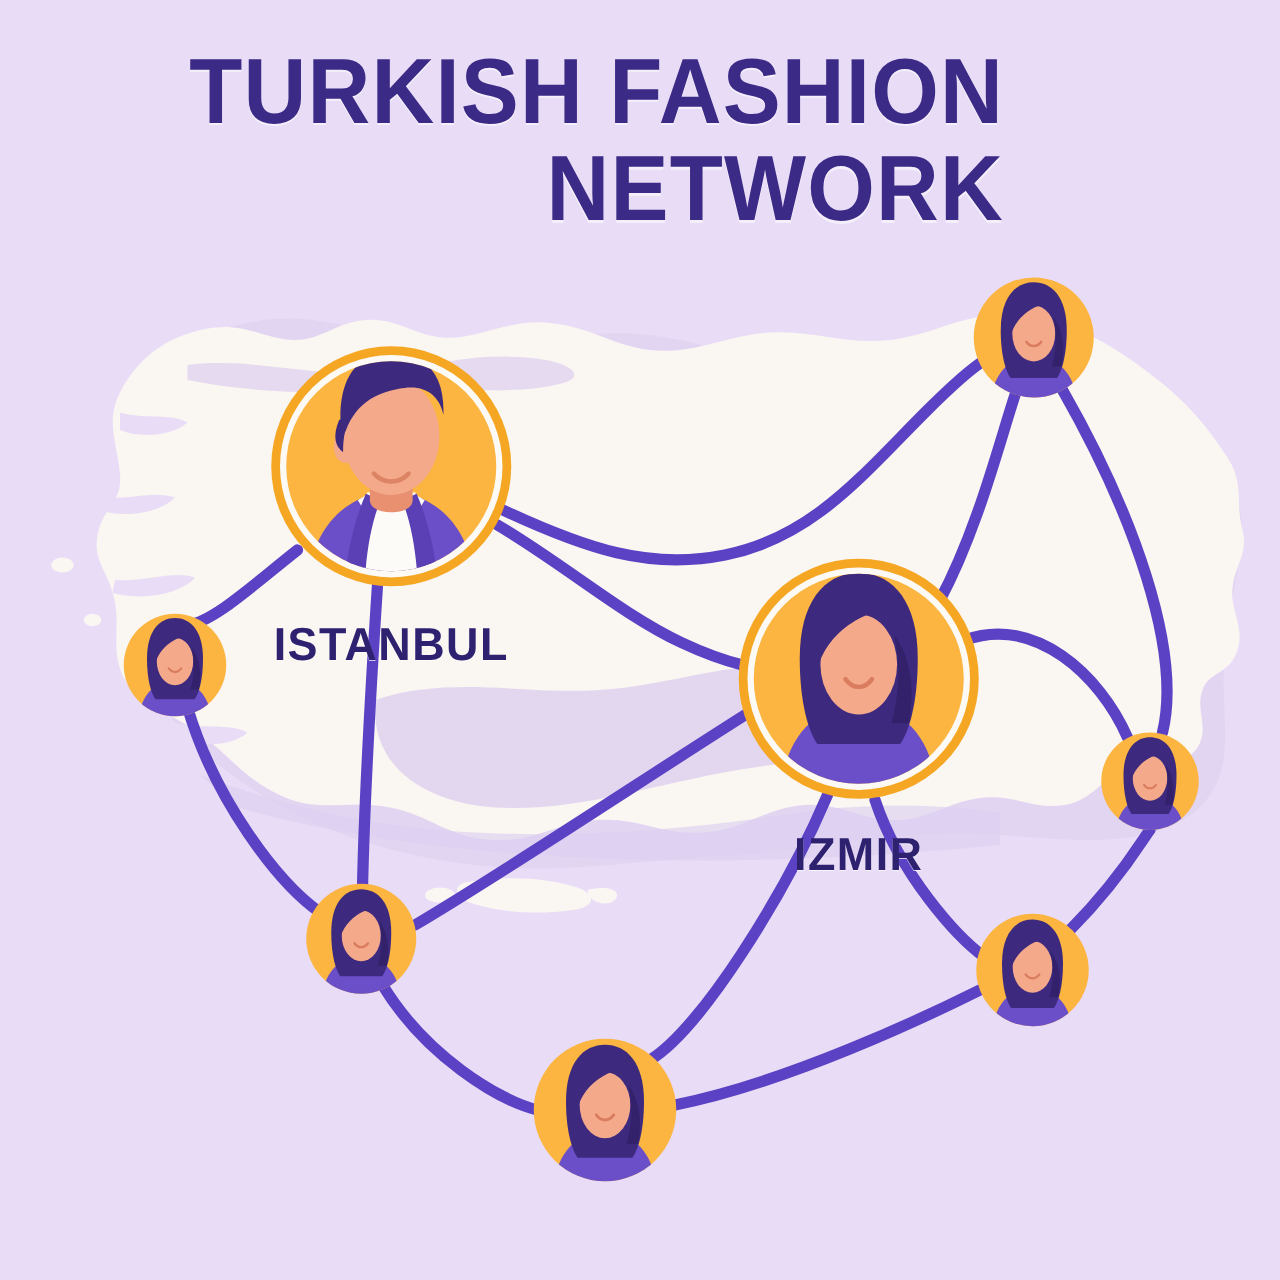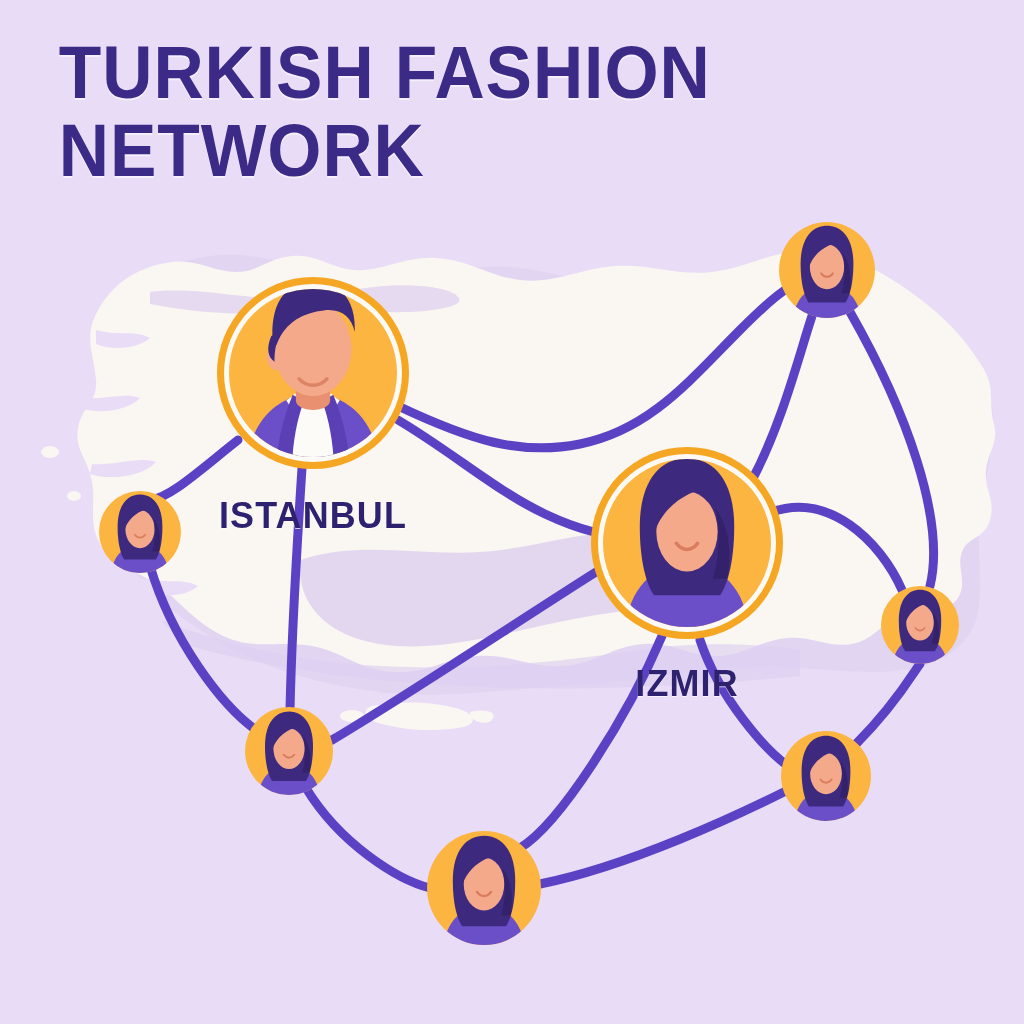--- a/index.html
+++ b/index.html
@@ -21,22 +21,21 @@
     position: absolute;
     pointer-events: none;
   }
 
   
   #title-block {
     position: absolute;
     top: 34px;
     left: 0;
     width: 828px;
-    text-align: left;
-    padding-left: 34px;
+    text-align: right;
   }
   .title-line {
     display: block;
     font-family: "Liberation Sans", sans-serif;
     font-weight: 700;
     font-size: 74px;
     line-height: 78px;
     letter-spacing: 1px;
     color: #3b2a86;
     transform: scaleX(0.94);

